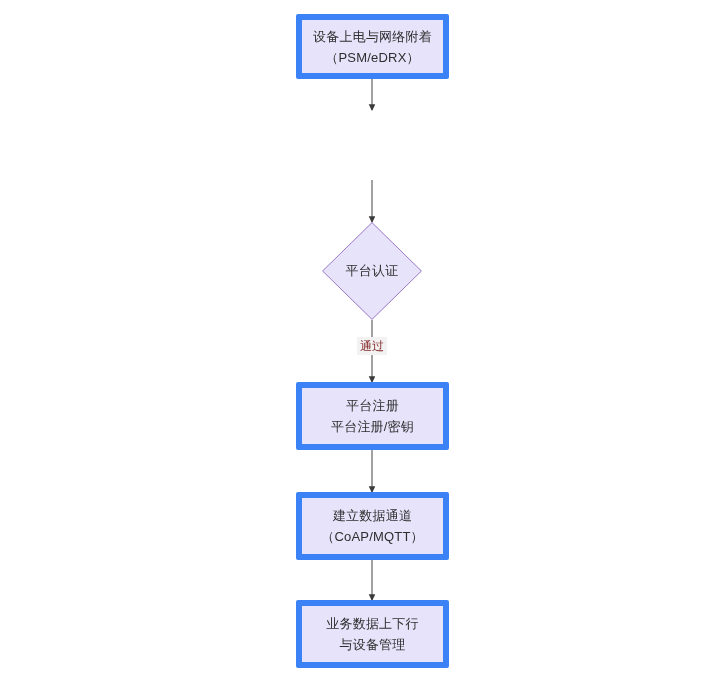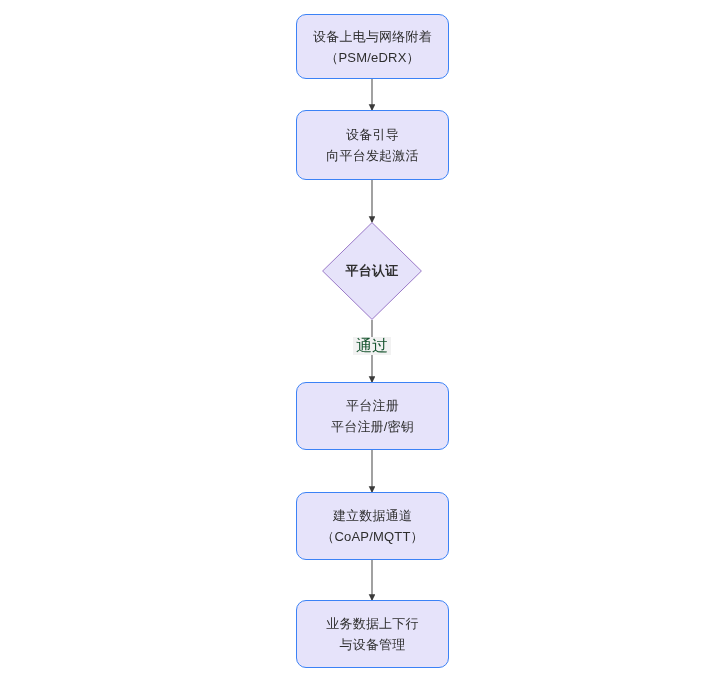--- a/index.html
+++ b/index.html
@@ -32,22 +32,22 @@
   .node {
     position: absolute;
     box-sizing: border-box;
     display: flex;
     align-items: center;
     justify-content: center;
     text-align: center;
   }
   .node-process {
     background: #e6e3fa;
-    border: 1px solid #3b82f6;
-    border-radius: 10px;
+    border: 6px solid #3b82f6;
+    border-radius: 2px;
   }
   .node-label {
     font-size: 13px;
     line-height: 21px;
     color: #2e2e2e;
     letter-spacing: 0.2px;
     white-space: pre-line;
     padding: 0 6px;
   }
   .node-decision {
@@ -67,23 +67,23 @@
     position: relative;
     font-size: 13px;
     line-height: 20px;
     color: #2e2e2e;
     letter-spacing: 0.2px;
     white-space: pre-line;
     z-index: 2;
   }
   .edge-label {
     position: absolute;
-    font-size: 16px;
+    font-size: 12px;
     line-height: 14px;
-    color: #14532d;
+    color: #7f1d1d;
     background: #f2f2f2;
     padding: 2px 3px;
     white-space: nowrap;
     transform: translateX(-50%);
   }
 </style>
 </head>
 <body>
 
 <div id="flow-canvas">
@@ -101,26 +101,22 @@
         <line x1="372" y1="450" x2="372" y2="492" stroke="#555555" stroke-width="1.1" marker-end="url(#arrowhead)"></line>
         <line x1="372" y1="560" x2="372" y2="600" stroke="#555555" stroke-width="1.1" marker-end="url(#arrowhead)"></line>
       </g>
   </svg>
 
   <div class="node node-process" style="left:296px; top:14px; width:153px; height:65px;">
     <div class="node-label">设备上电与网络附着
 （PSM/eDRX）</div>
   </div>
 
-  <div class="node node-process" style="left:296px; top:110px; width:153px; height:70px;">
-    <div class="node-label">设备引导
-向平台发起激活</div>
-  </div>
 
-  <div class="node-decision" style="left:322px; top:222px; width:100px; height:98px;font-weight:bold;">
+  <div class="node-decision" style="left:322px; top:222px; width:100px; height:98px;">
     <svg class="diamond-shape" viewBox="0 0 100 98" preserveAspectRatio="none" xmlns="http://www.w3.org/2000/svg">
       <polygon points="50,0.6 99.4,49 50,97.4 0.6,49" fill="#e6e3fa" stroke="#9a79c8" stroke-width="1"></polygon>
     </svg>
     <div class="decision-label">平台认证</div>
   </div>
 
   <div class="edge-label" style="left:372px; top:337px;">通过</div>
 
   <div class="node node-process" style="left:296px; top:382px; width:153px; height:68px;">
     <div class="node-label">平台注册

